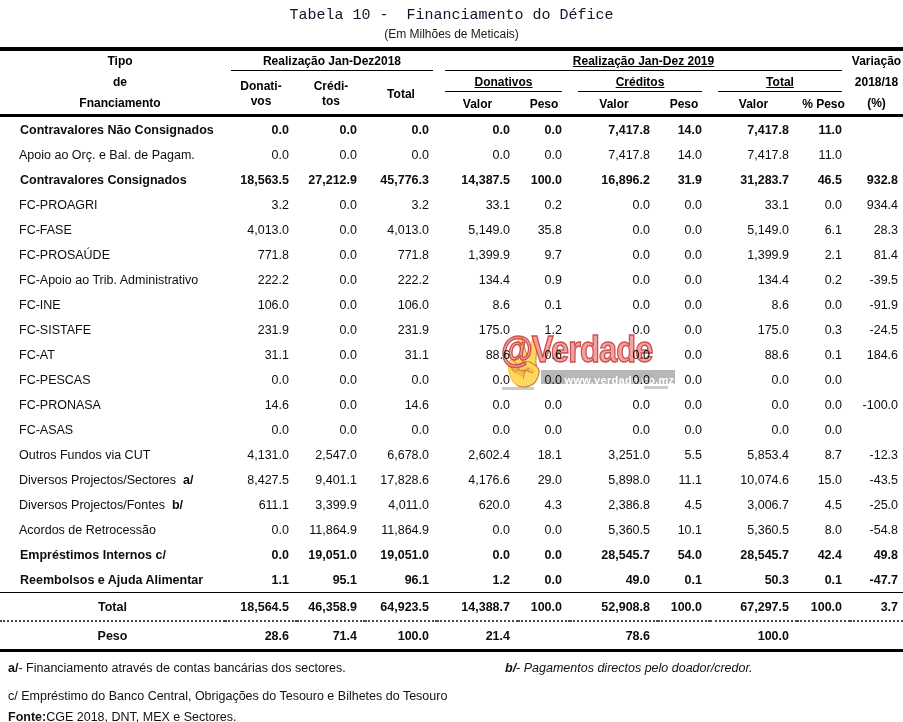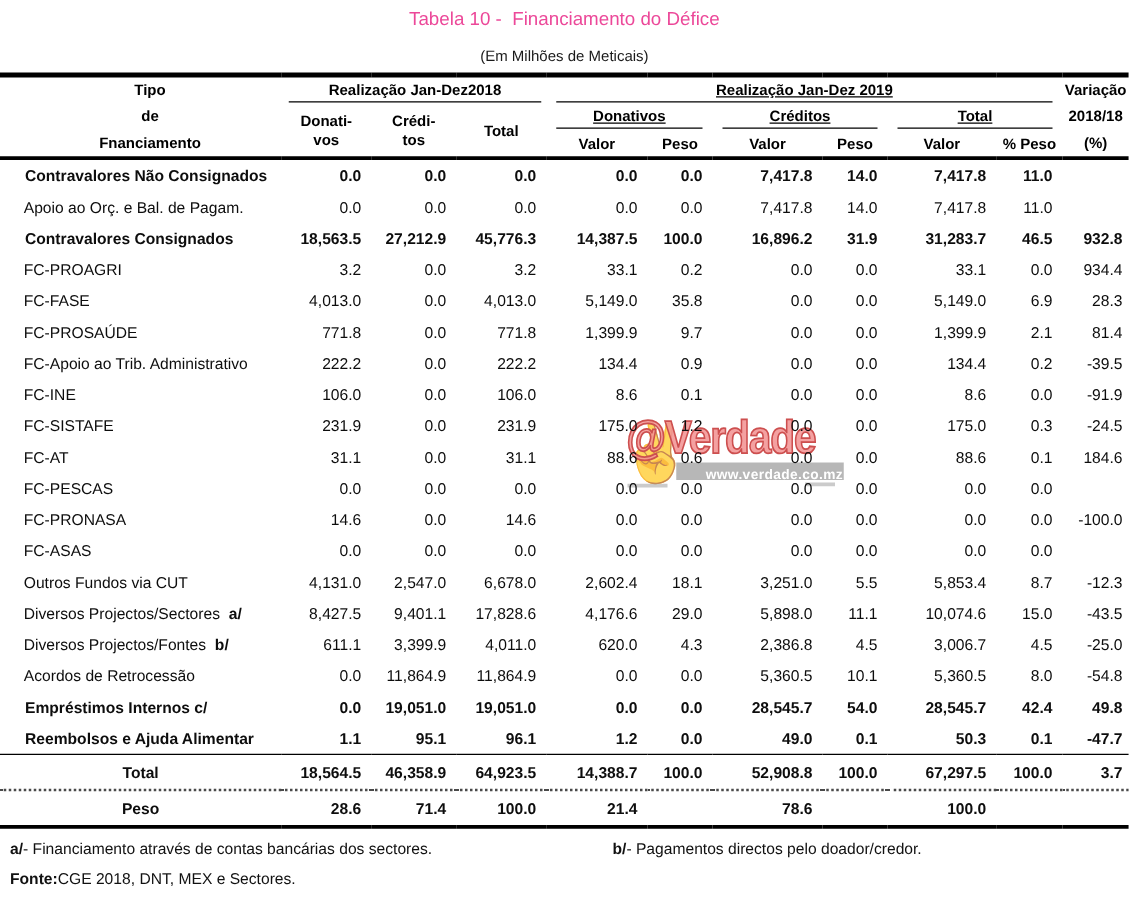--- a/index.html
+++ b/index.html
@@ -1,22 +1,22 @@
 <!DOCTYPE html>
 <html><head>
 <meta charset="utf-8">
 <style>
   html,body{margin:0;padding:0;}
   body{
     width:903px;height:722px;background:#ffffff;position:relative;overflow:hidden;
     font-family:"Liberation Sans", sans-serif;color:#111;
   }
   .titleblock{text-align:center;padding-top:7px;}
-  .doc-title{font-size:15px;white-space:pre;color:#ec4899;}
-  .doc-subtitle{font-size:12px;margin-top:14px;color:#1a1a1a;}
+  .doc-title{font-size:15px;white-space:pre;color:#0f172a;font-family:Liberation Mono, monospace;}
+  .doc-subtitle{font-size:12px;margin-top:3px;color:#1a1a1a;}
 
   table.fin{
     width:903px;border-collapse:collapse;table-layout:fixed;
     margin-top:6px;position:relative;z-index:1;background:transparent;
     border-top:4px solid #000;
   }
   thead th{font-weight:bold;font-size:12px;padding:0;vertical-align:middle;text-align:center;color:#000;}
   thead{border-bottom:3px solid #000;}
   th .stack{line-height:20px;}
   th .gline{border-bottom:1.5px solid #000;padding-bottom:2px;margin:0 8px;text-decoration:underline;}
@@ -34,21 +34,21 @@
   td.num:last-child{padding-right:5px;}
   tr.bold td{font-weight:bold;}
   td .suffix{font-weight:bold;margin-left:7px;}
   tr.total td, tr.peso td{font-weight:bold;height:27px;}
   tr.total td.label, tr.peso td.label{text-align:center;padding-left:0;}
   tr.total td{border-top:1.5px solid #000;border-bottom:2px dotted #4a4a4a;}
   tr.peso td{border-bottom:3px solid #000;}
 
   .footnotes{position:relative;margin-top:9px;padding-left:8px;font-size:12.5px;color:#111;}
   .fn-row{position:relative;height:17px;}
-  .fn-b{position:absolute;left:482px;top:0;}
+  .fn-b{position:absolute;left:497px;top:0;font-style:italic;}
   .fn-prefix{font-weight:bold;}
   .fn-c{margin-top:11px;}
   .fn-fonte{margin-top:7px;}
 
   
   .watermark{position:absolute;left:494px;top:329px;width:200px;height:66px;z-index:0;pointer-events:none;}
   .wm-hand{position:absolute;left:2px;top:6px;font-size:46px;color:#9b9b9b;opacity:.75;transform:rotate(-6deg);}
   .wm-text{
     position:absolute;left:7px;top:0px;font-size:37px;font-weight:bold;letter-spacing:-1px;
     color:rgba(242,148,148,.88); -webkit-text-stroke:1.4px #cd4f4f;
@@ -204,21 +204,21 @@
       <tr>
         <td class="label indent"><span>FC-FASE</span></td>
         <td class="num">4,013.0</td>
         <td class="num">0.0</td>
         <td class="num">4,013.0</td>
         <td class="num">5,149.0</td>
         <td class="num">35.8</td>
         <td class="num">0.0</td>
         <td class="num">0.0</td>
         <td class="num">5,149.0</td>
-        <td class="num">6.9</td>
+        <td class="num">6.1</td>
         <td class="num">28.3</td>
       </tr>
       <tr>
         <td class="label indent"><span>FC-PROSAÚDE</span></td>
         <td class="num">771.8</td>
         <td class="num">0.0</td>
         <td class="num">771.8</td>
         <td class="num">1,399.9</td>
         <td class="num">9.7</td>
         <td class="num">0.0</td>
@@ -423,16 +423,17 @@
         <td class="num"></td>
       </tr>
     </tbody>
 </table>
 
 <div class="footnotes">
   <div class="fn-row">
     <span class="fn-a"><span class="fn-prefix">a/</span><span>- Financiamento através de contas bancárias dos sectores.</span></span>
     <span class="fn-b"><span class="fn-prefix">b/</span><span>- Pagamentos directos pelo doador/credor.</span></span>
   </div>
+  <div class="fn-c">c/ Empréstimo do Banco Central, Obrigações do Tesouro e Bilhetes do Tesouro</div>
   <div class="fn-fonte">
     <span class="fn-prefix">Fonte:</span><span>CGE 2018, DNT, MEX e Sectores.</span>
   </div>
 </div>
 
 </body></html>

